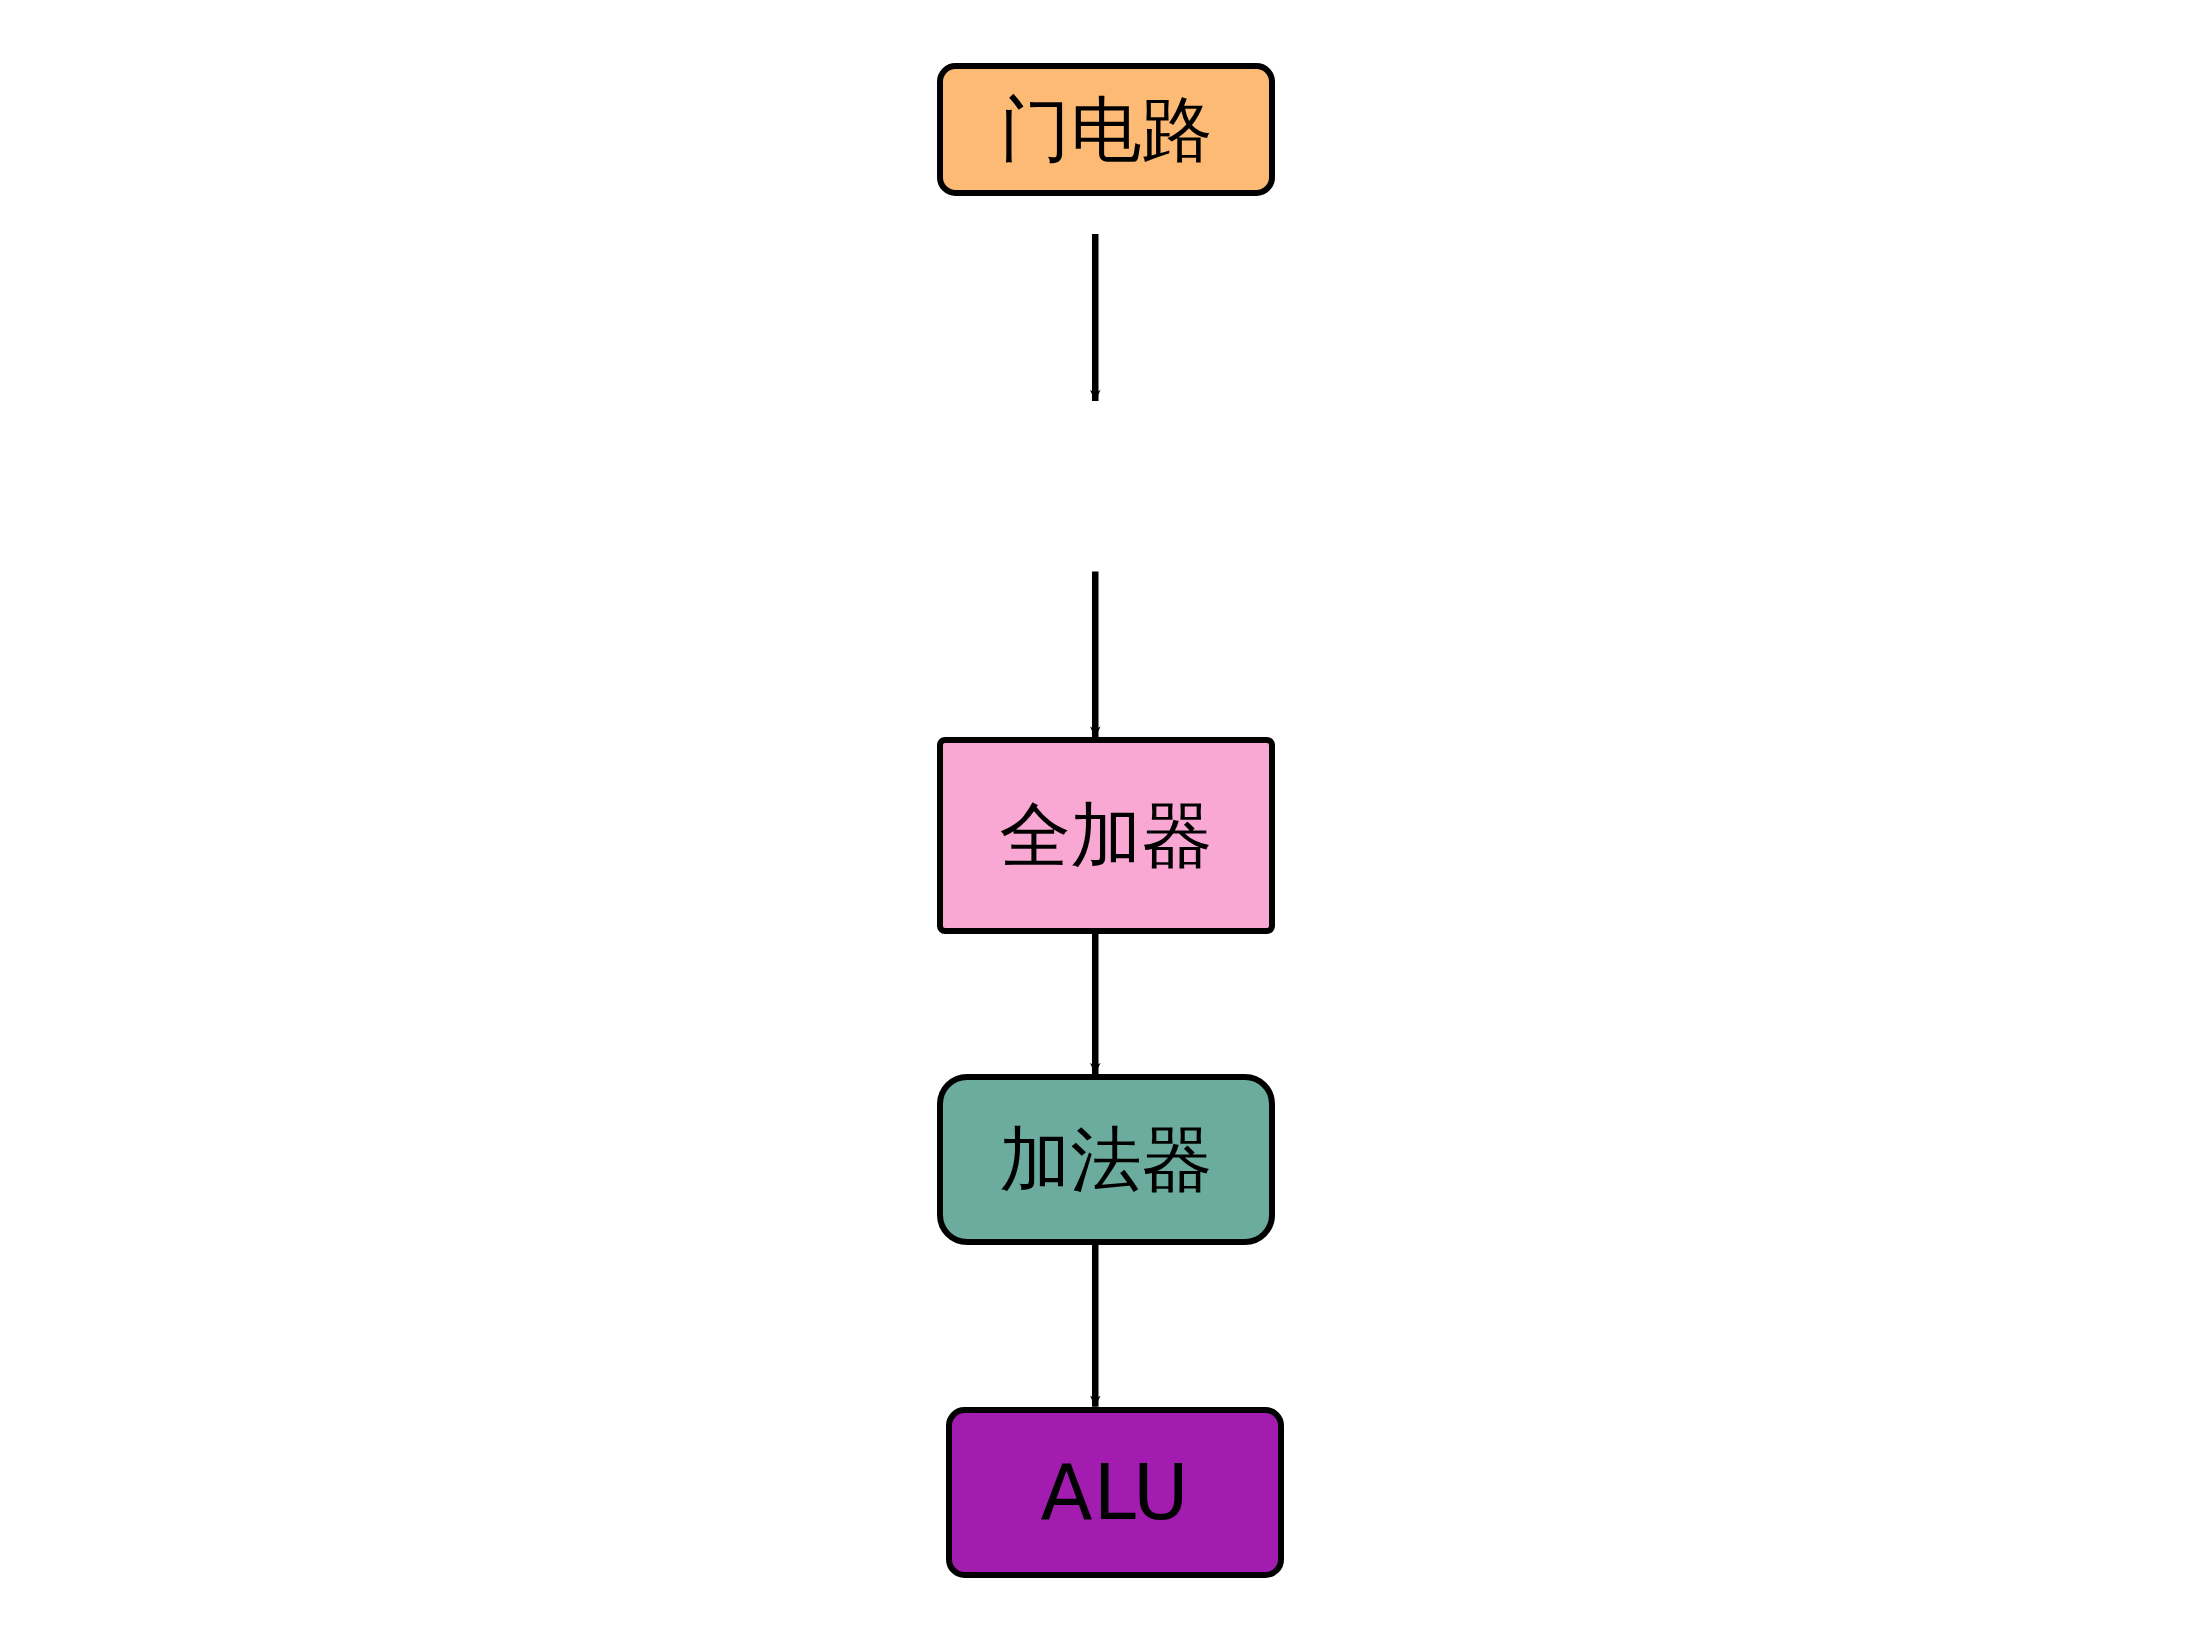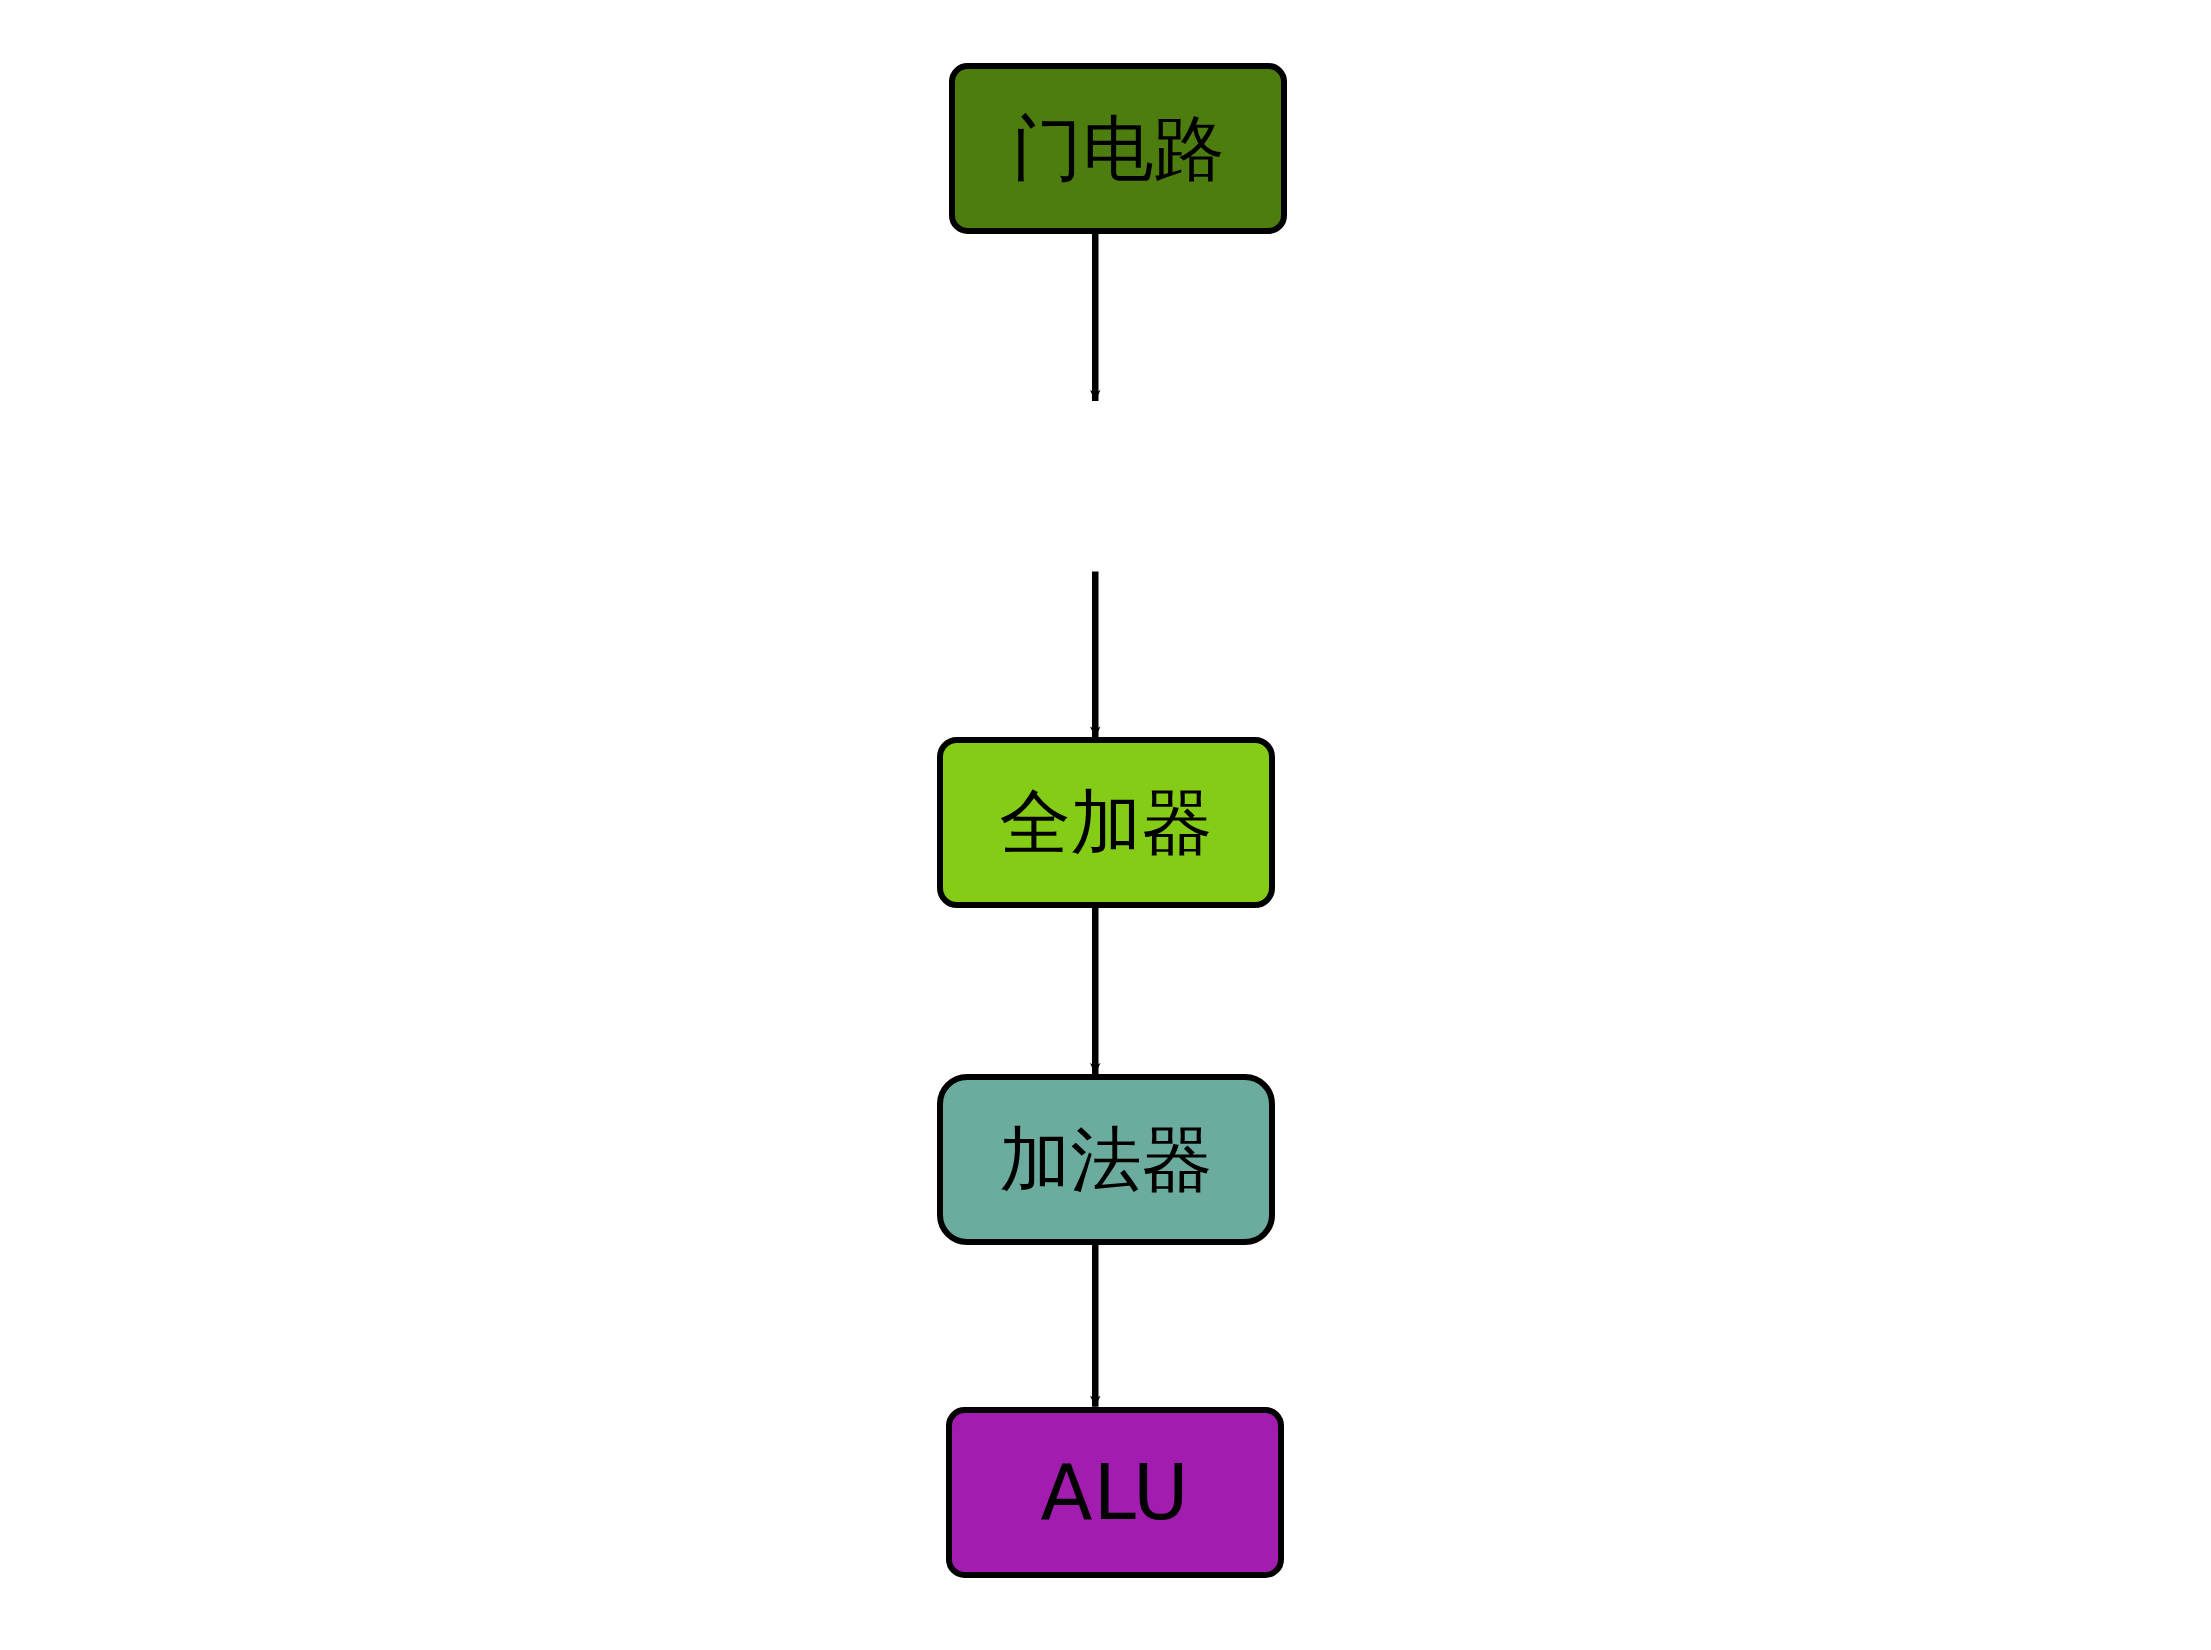--- a/index.html
+++ b/index.html
@@ -75,26 +75,26 @@
       <line x1="1175" y1="613" x2="1175" y2="791" stroke="#000000" stroke-width="7" marker-end="url(#arrow-barbed)"></line>
     </g>
     <g>
       <line x1="1175" y1="974" x2="1175" y2="1152" stroke="#000000" stroke-width="7" marker-end="url(#arrow-barbed)"></line>
     </g>
     <g>
       <line x1="1175" y1="1335" x2="1175" y2="1509" stroke="#000000" stroke-width="7" marker-end="url(#arrow-barbed)"></line>
     </g>
   </svg>
 
-  <div class="node" style="left: 937px; top: 63px; width: 338px; height: 171px; background: #4d7c0f; border-color: rgb(0, 0, 0); border-width: 6.5px; border-radius: 18.6px; margin-left: 12px;">
+  <div class="node" style="left: 937px; top: 63px; width: 338px; height: 133px; background: #fdba74; border-color: rgb(0, 0, 0); border-width: 6.5px; border-radius: 18.6px;">
     <span class="node-label" style="color: rgb(0, 0, 0);">门电路</span>
   </div>
 
 
-  <div class="node" style="left: 937px; top: 737px; width: 338px; height: 171px; background: #84cc16; border-color: rgb(0, 0, 0); border-width: 6.5px; border-radius: 20px;">
+  <div class="node" style="left: 937px; top: 737px; width: 338px; height: 197px; background: #f9a8d4; border-color: rgb(0, 0, 0); border-width: 6.5px; border-radius: 8px;">
     <span class="node-label" style="color: rgb(0, 0, 0);">全加器</span>
   </div>
 
   <div class="node" style="left: 937px; top: 1074px; width: 338px; height: 171px; background: rgb(107, 172, 159); border-color: rgb(0, 0, 0); border-width: 6.5px; border-radius: 30px;">
     <span class="node-label" style="color: rgb(0, 0, 0);">加法器</span>
   </div>
 
   <div class="node" style="left: 946px; top: 1407px; width: 338px; height: 171px; background: #a21caf; border-color: rgb(0, 0, 0); border-width: 6.5px; border-radius: 18.6px;">
     <span class="node-label latin" style="color: rgb(0, 0, 0);">ALU</span>
   </div>

